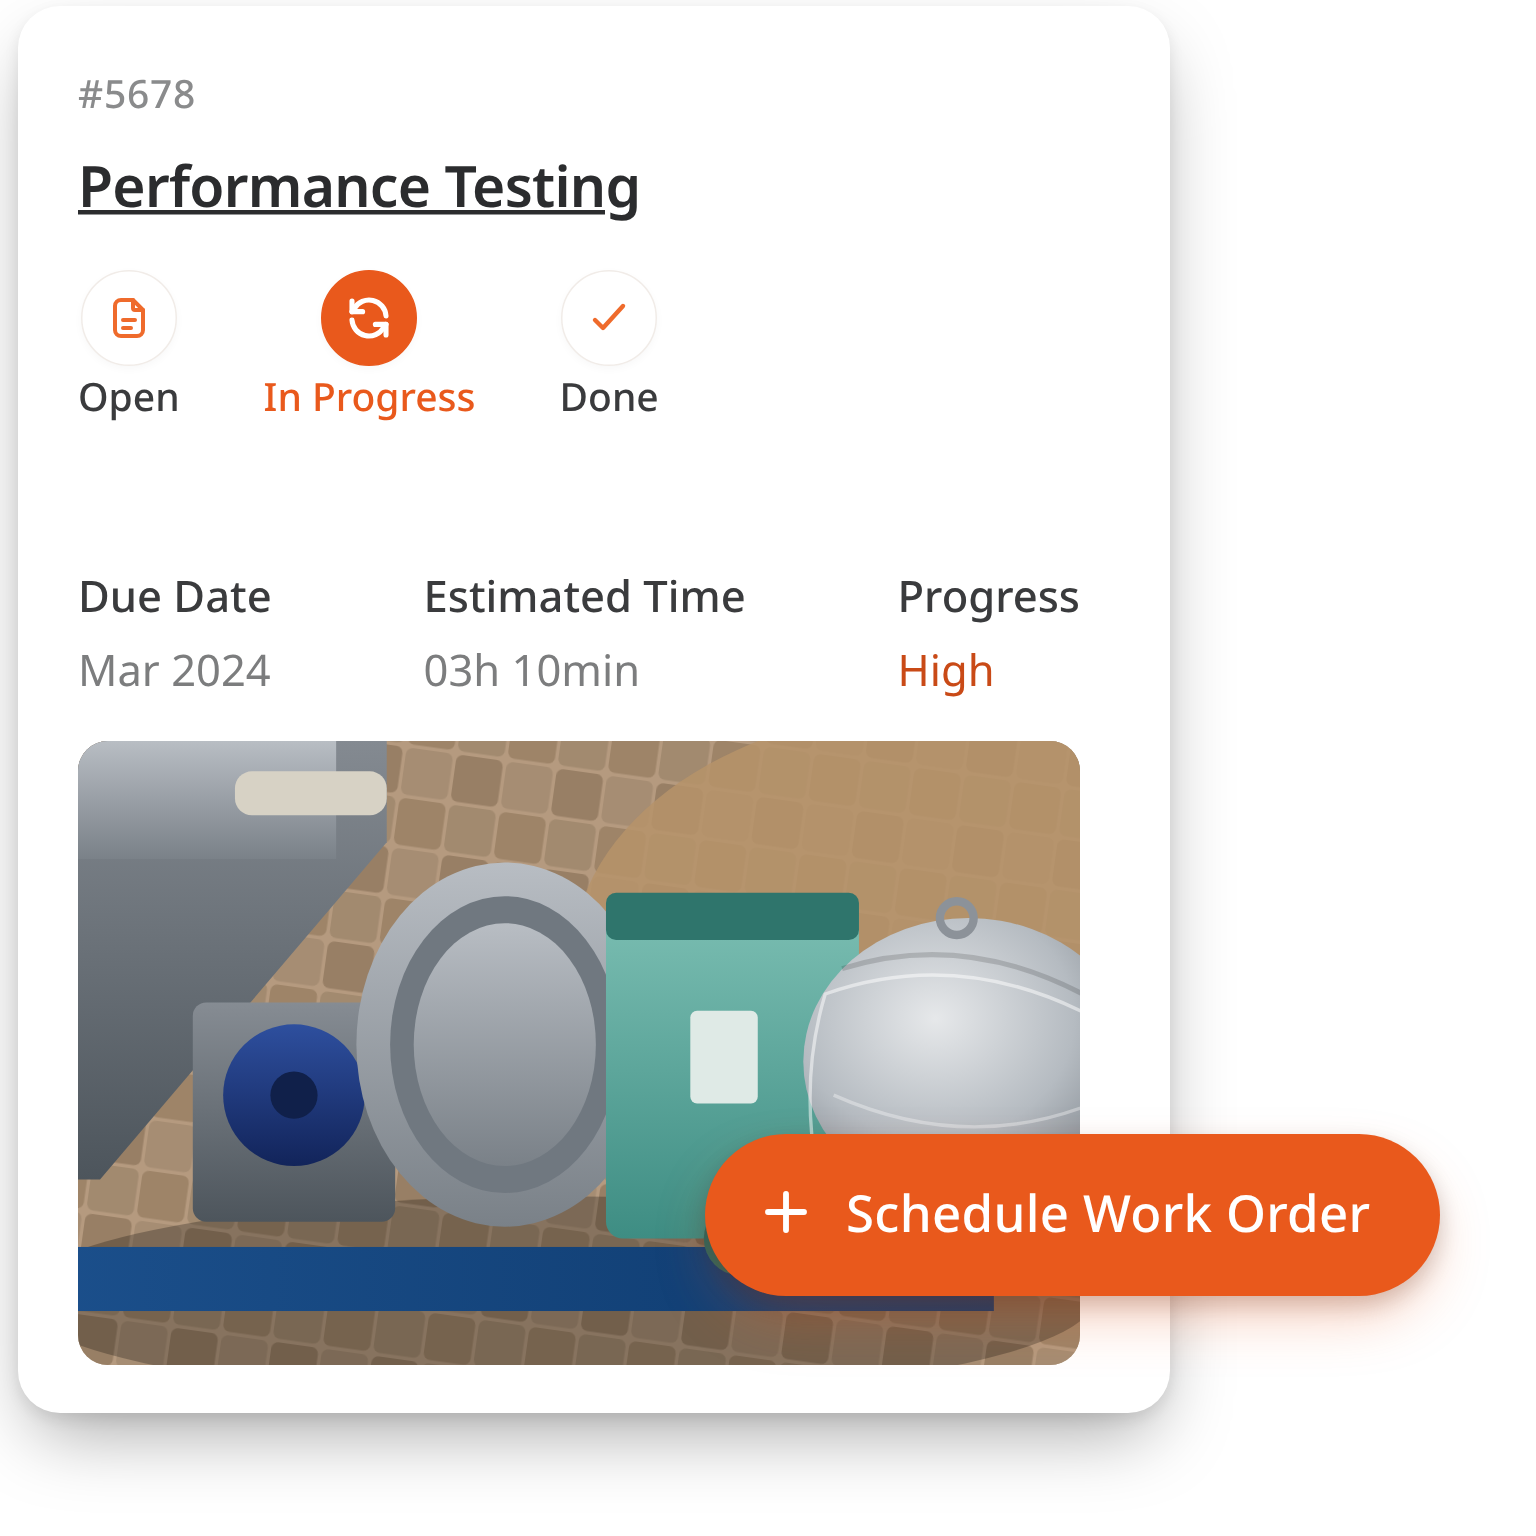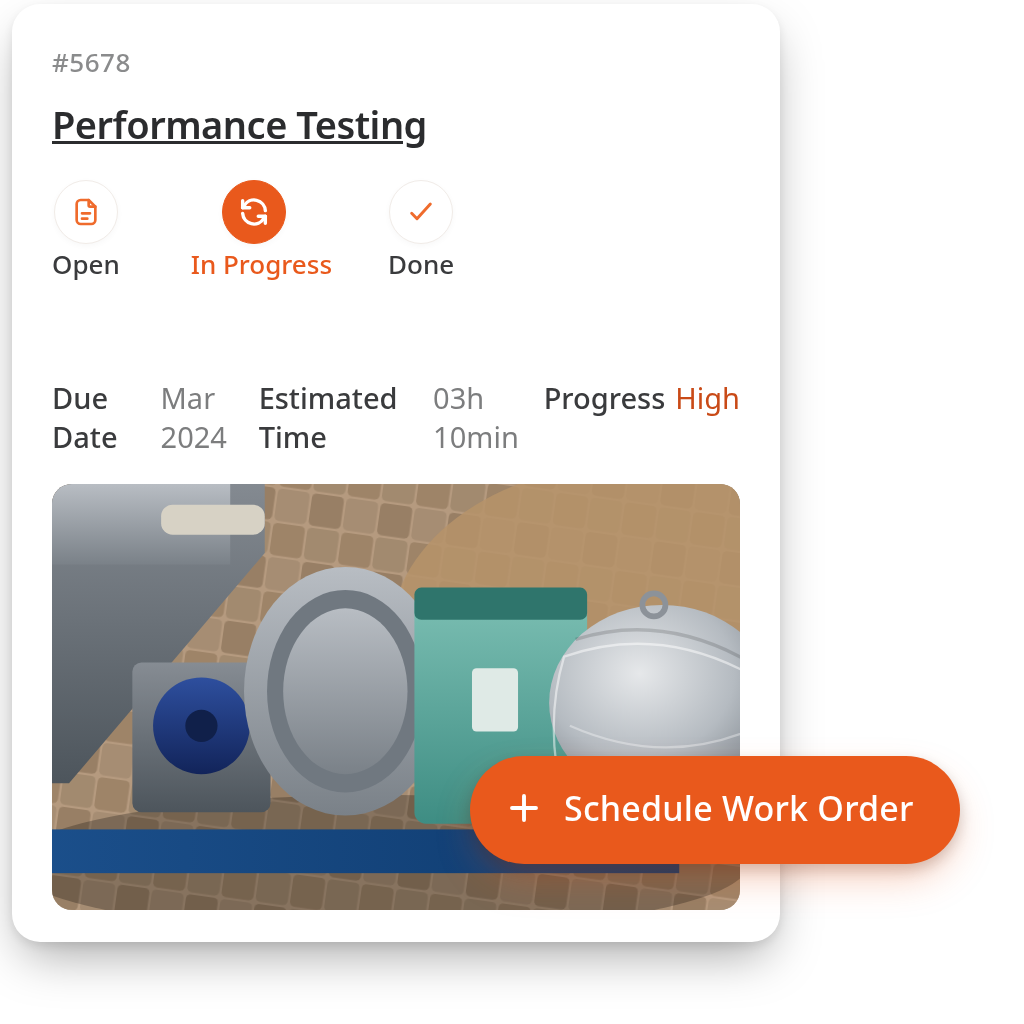--- a/index.html
+++ b/index.html
@@ -18,21 +18,21 @@
     position:relative;
     overflow:hidden;
   }
   .card{
     position:absolute;
     left:12px;top:4px;
     width:768px;height:938px;
     background:var(--bg);
     border-radius:28px;
     box-shadow:0 22px 50px -10px rgba(0,0,0,.35), 0 4px 10px rgba(0,0,0,.08);
-    padding:40px 40px 32px 40px;
+    padding:40px 60px 32px 40px;
     display:flex;
     flex-direction:column;
   }
   .order-id{
     color:var(--text-gray);
     font-size:26px;
     font-weight:500;
     letter-spacing:.5px;
   }
   .title{
@@ -60,30 +60,30 @@
     background:#fff;border:1px solid #f1ece8;
     display:flex;align-items:center;justify-content:center;
     box-shadow:0 2px 6px rgba(0,0,0,.03);
   }
   .status.active .circle{
     background:var(--orange);border-color:var(--orange);
   }
   .status .label{
     font-size:26px;font-weight:500;color:var(--text-mid);
   }
-  .status.active .label{color:var(--orange);margin-left:15px;}
+  .status.active .label{color:var(--orange);}
   .icon-stroke{stroke:#ef6b2c;}
   .status.active .icon-stroke{stroke:#fff;}
 
   .meta{
     margin-top:96px;
     display:flex;
     justify-content:space-between;
   }
-  .meta .col{display:flex;gap:10px;}
+  .meta .col{display:flex;flex-direction:column;gap:10px;}
   .meta .k{font-size:29px;font-weight:500;color:var(--text-mid);}
   .meta .v{font-size:29px;font-weight:400;color:var(--text-muted);}
   .meta .v.high{color:#c94a17;}
   .meta .col.right{text-align:left;}
 
   .asset{
     margin-top:28px;
     flex:1;
     width:100%;
     border-radius:20px;

